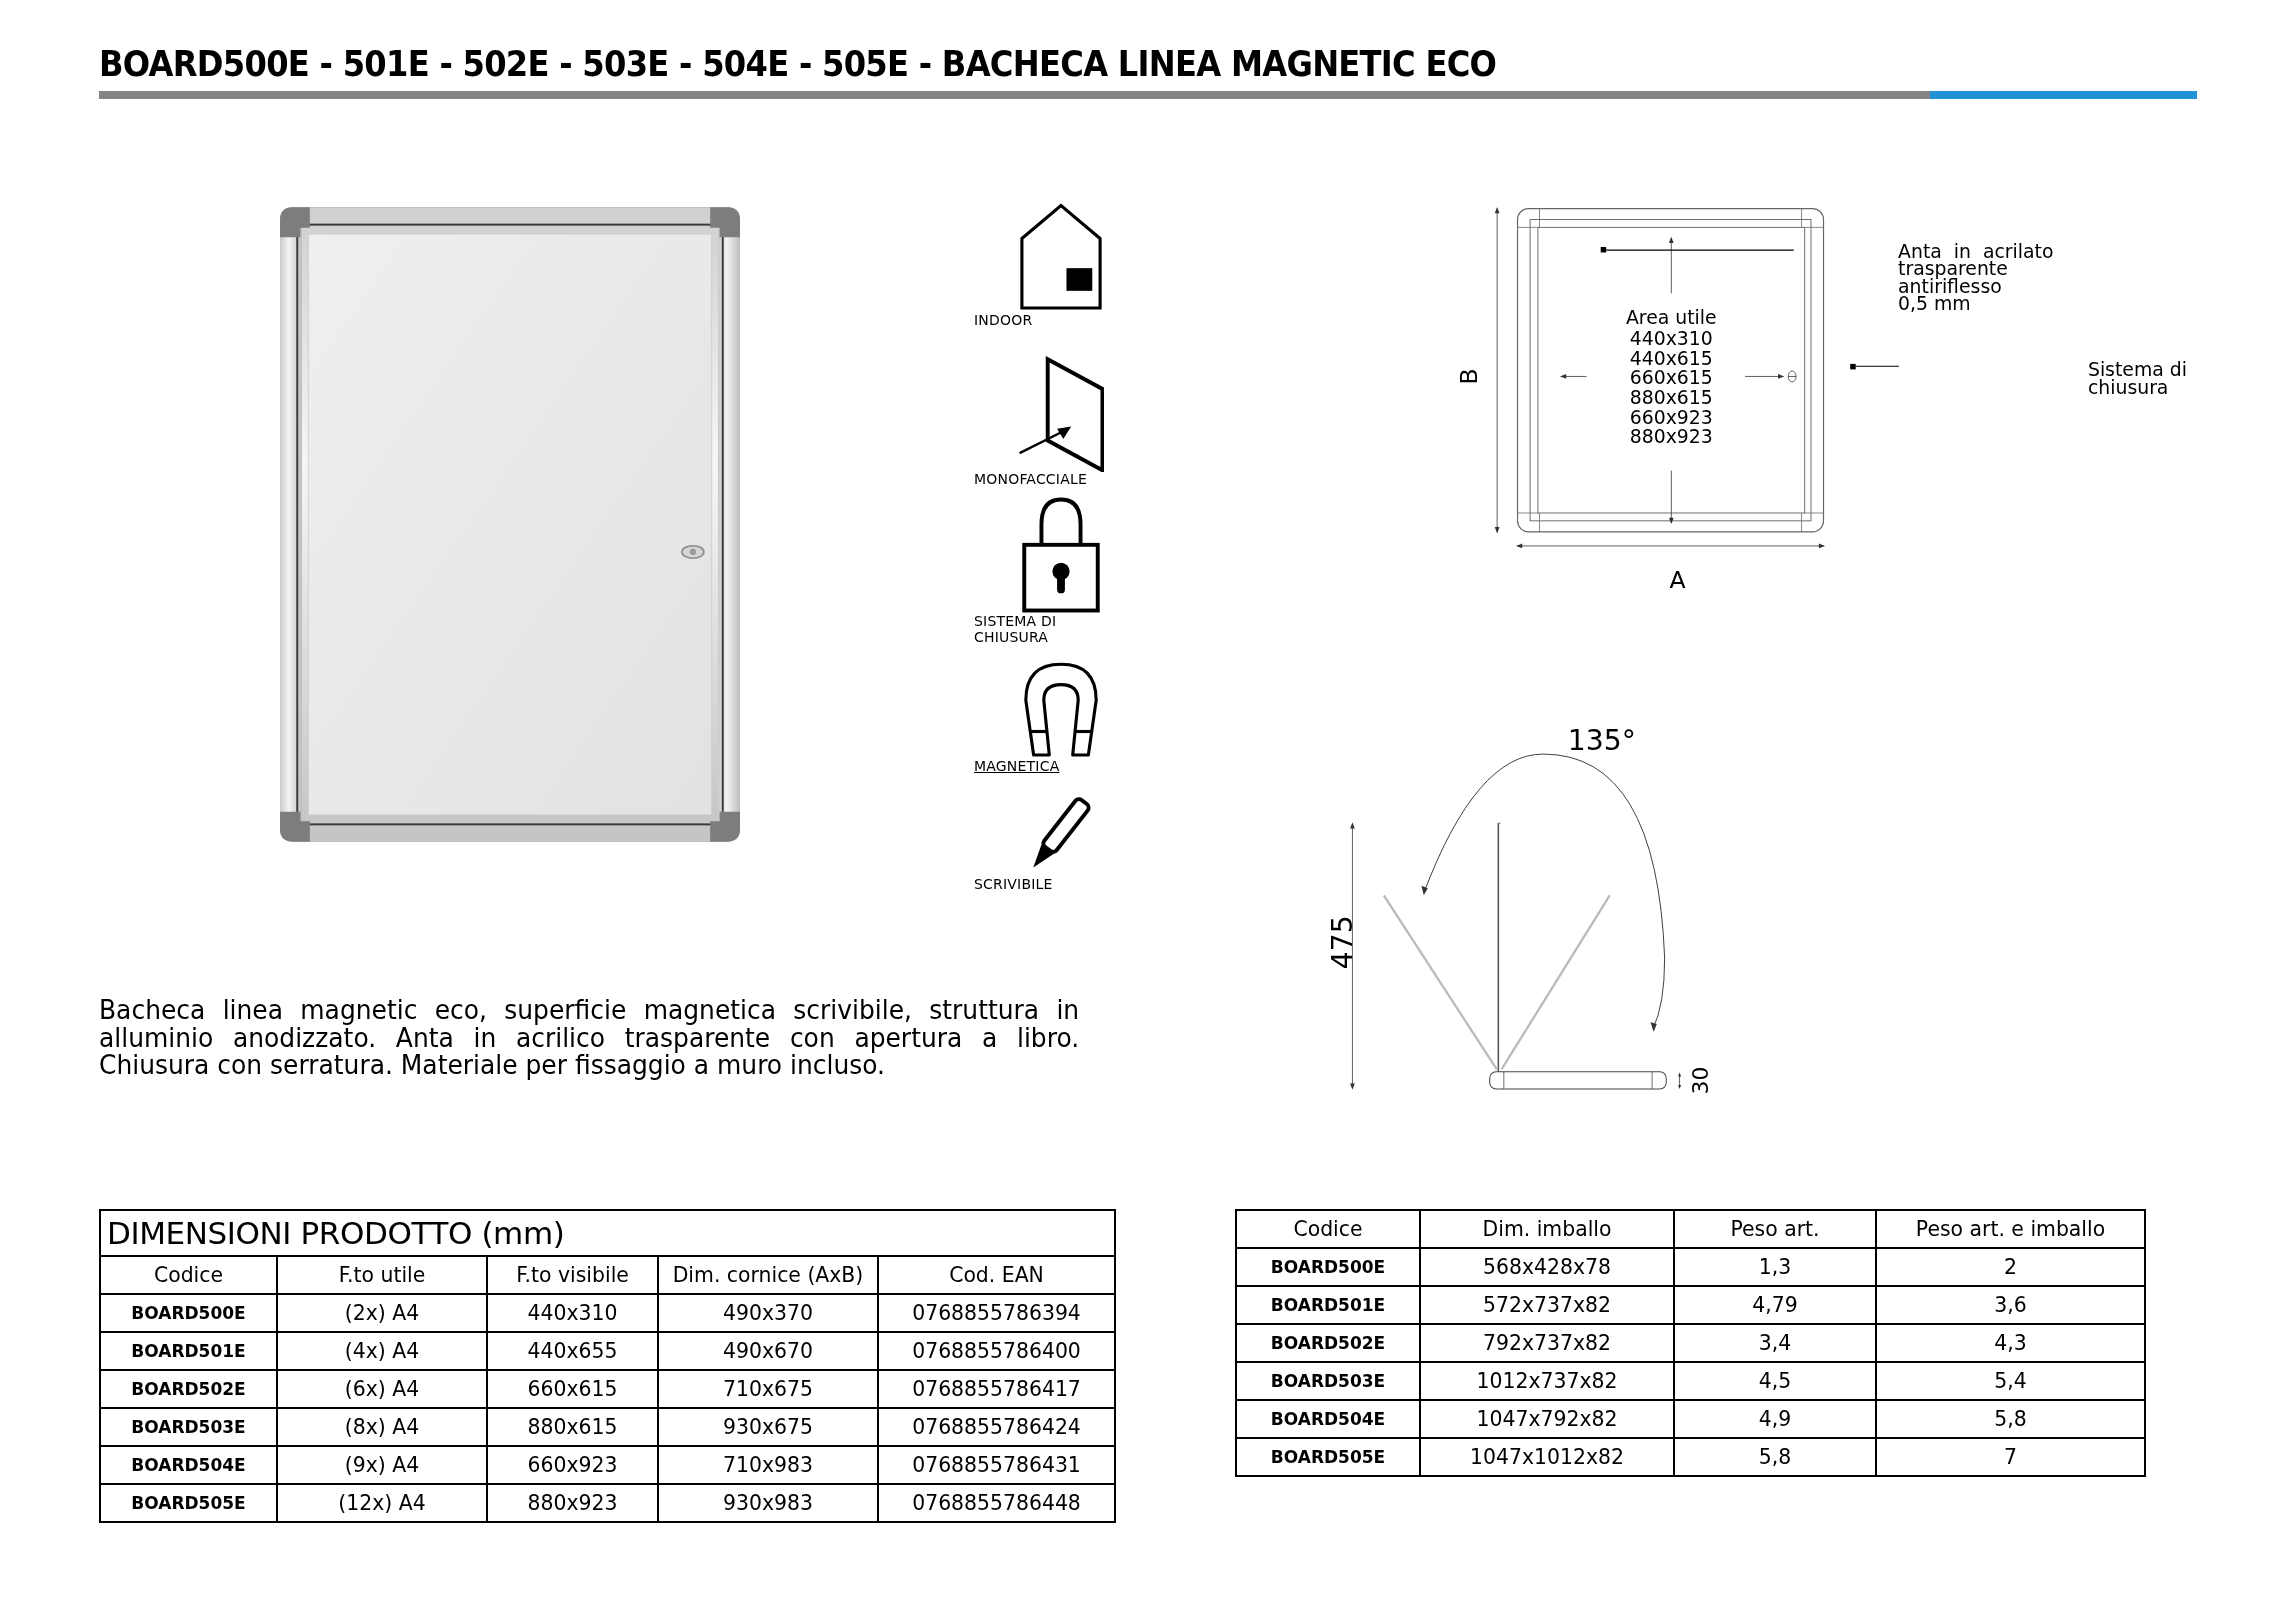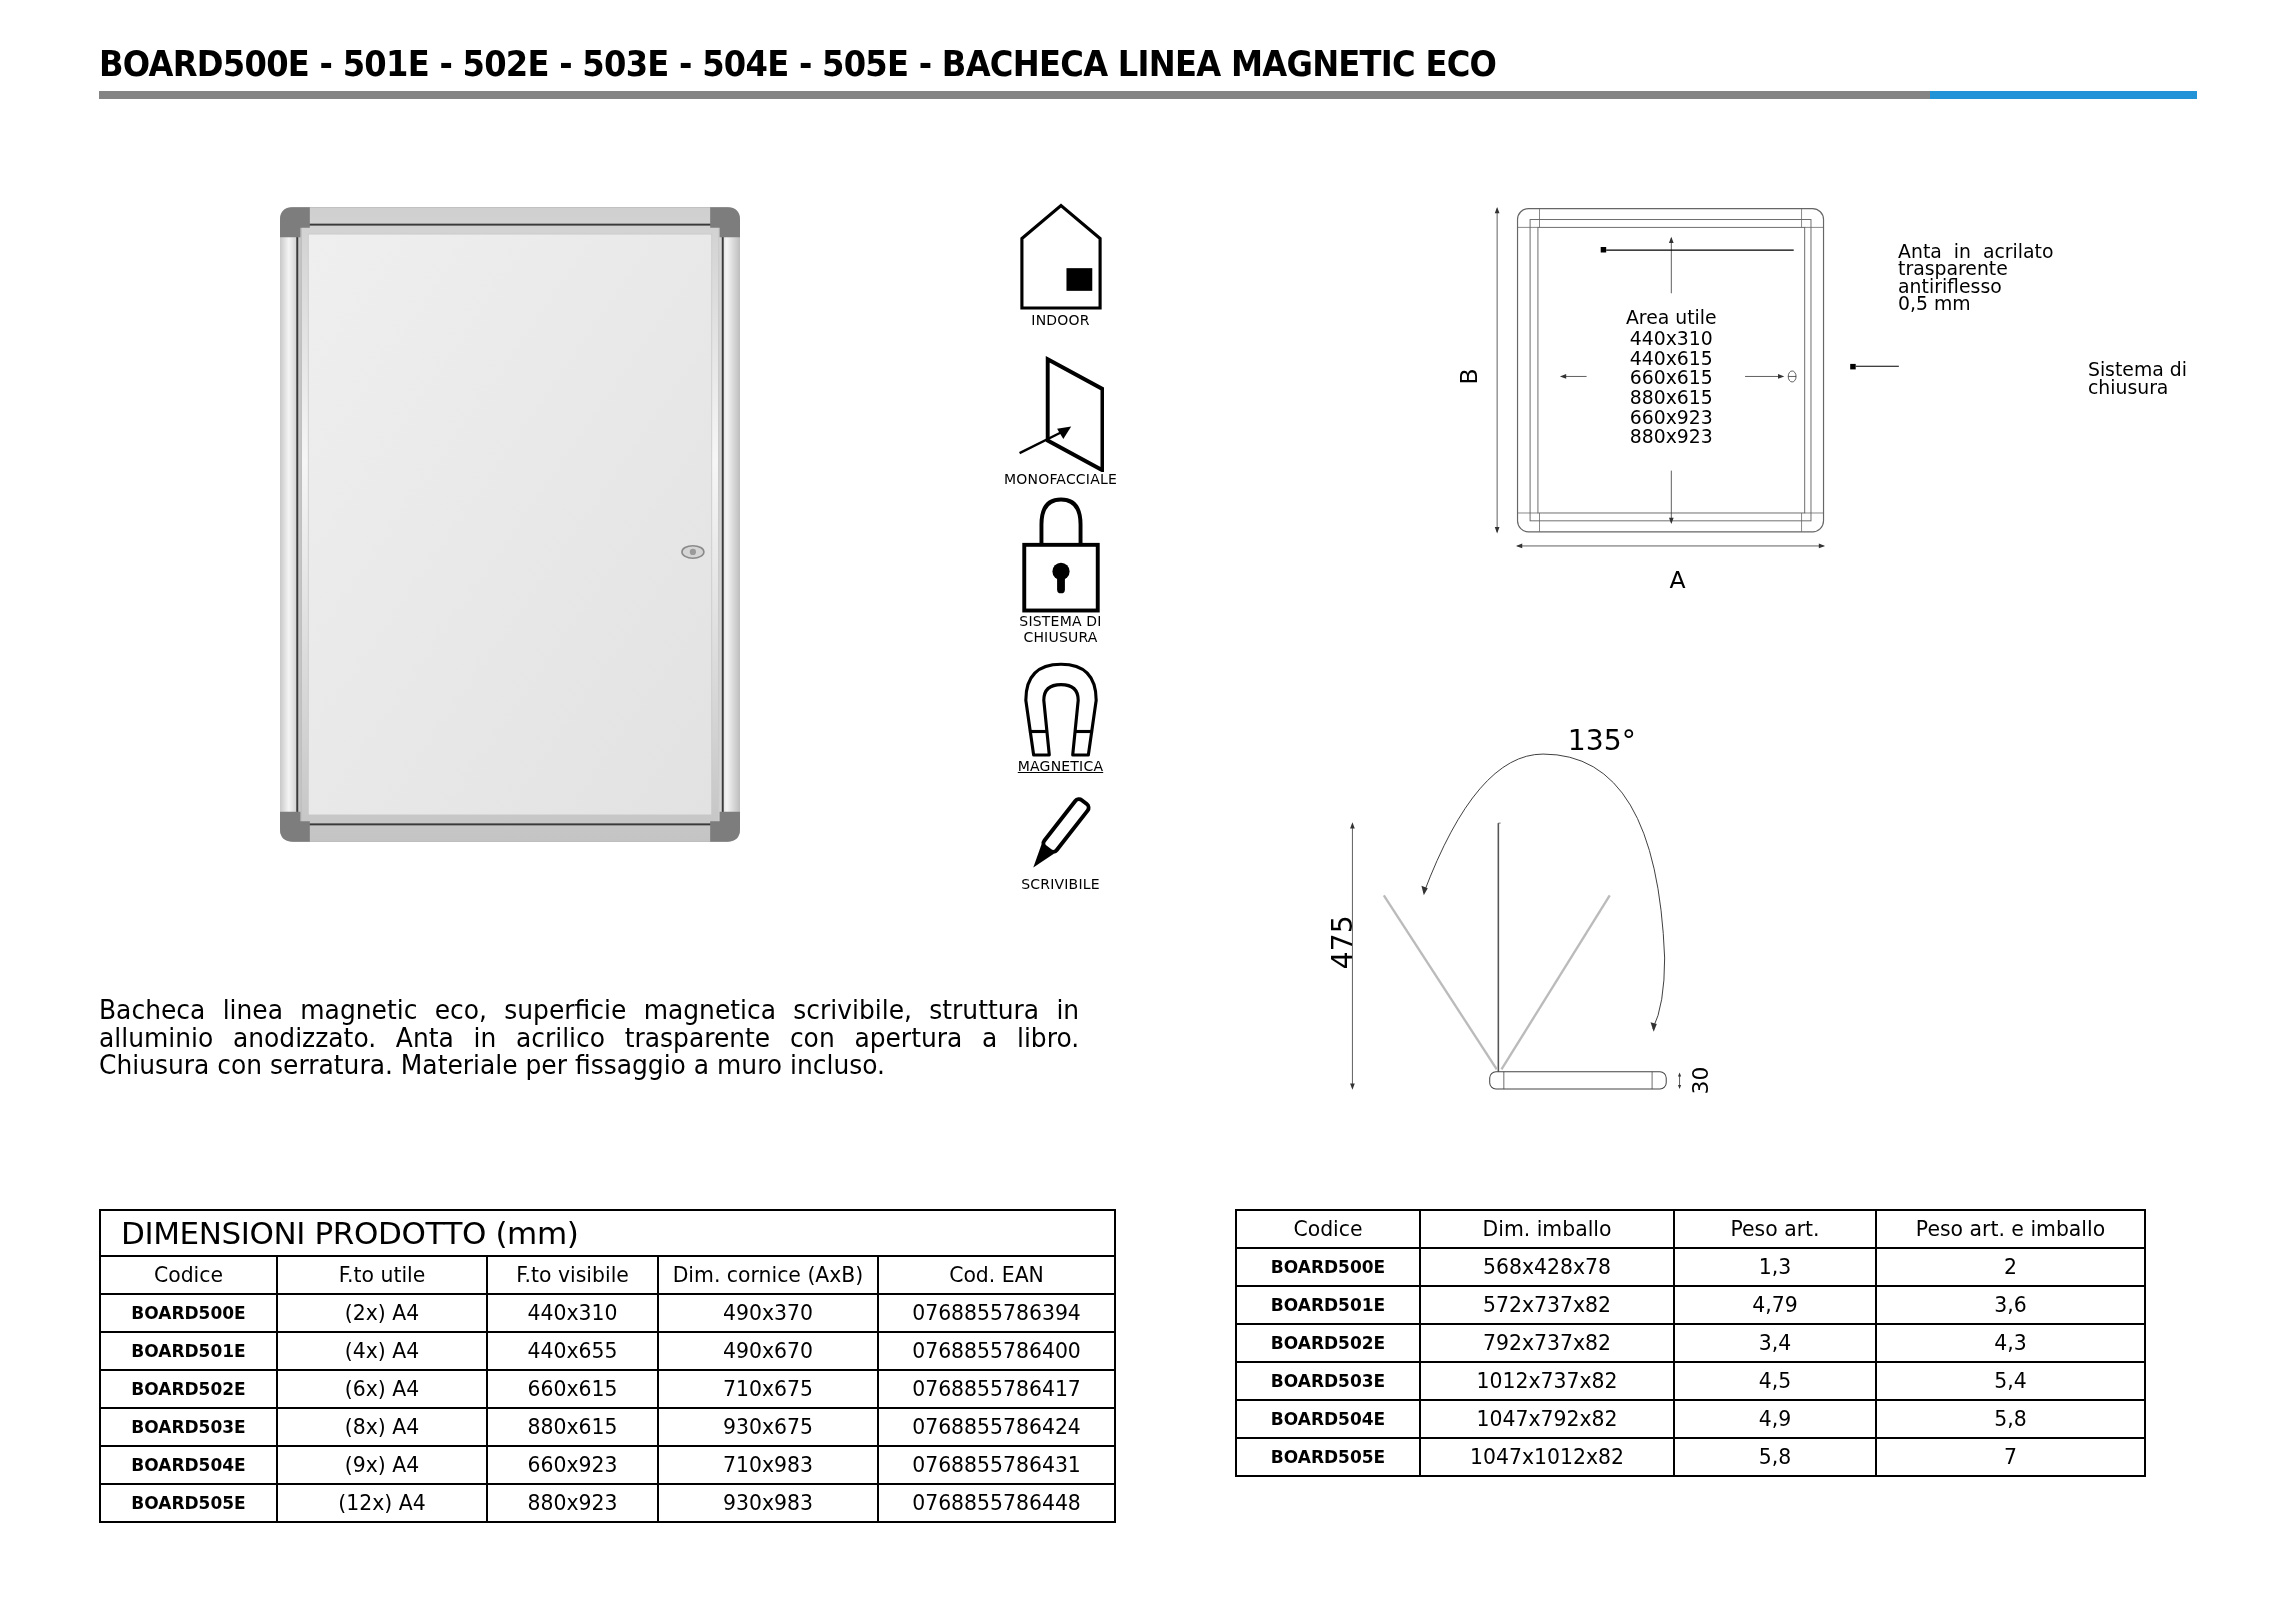--- a/index.html
+++ b/index.html
@@ -10,38 +10,38 @@
   
   .title { left:99px; top:44px; font-size:35px; font-weight:bold; letter-spacing:-0.8px;
            font-family:"DejaVu Sans", sans-serif; transform:scaleX(0.92); transform-origin:left top; white-space:nowrap; }
   .rule-gray { left:99px; top:91px; width:1831px; height:7.9px; background:#848484; }
   .rule-blue { left:1930px; top:91px; width:267px; height:7.9px; background:#2293d6; }
 
   
   .photo { left:280px; top:207px; width:460px; height:635px; }
 
   
-  .feature { position:absolute; width:173px; text-align:center; }
+  .feature { position:absolute; width:173px; text-align:left; }
   .feature svg { display:block; margin:0 auto; }
   .feature .lbl { font-size:14px; line-height:15.7px; letter-spacing:0.2px; }
 
   
   .desc { left:99px; top:997px; width:1021px; font-size:26px; line-height:27.5px; text-align:justify;
           font-family:"DejaVu Sans", sans-serif; transform:scaleX(0.96); transform-origin:left top; }
 
   
   .drawing { left:1453px; top:196px; width:785px; height:510px; }
   .drawing-text { font-family:"DejaVu Sans", sans-serif; }
   .angle { left:1319px; top:707px; width:707px; height:455px; }
 
   
   table.spec { position:absolute; border-collapse:collapse; table-layout:fixed; }
   table.spec td, table.spec th { border:2.4px solid #000; text-align:center; padding:0; height:36px;
       font-size:20.4px; font-weight:normal; font-family:"DejaVu Sans", sans-serif; white-space:nowrap; overflow:hidden; }
-  table.spec .tbl-title td { text-align:left; font-size:31px; height:44px; padding-left:20px; letter-spacing:-0.4px; }
+  table.spec .tbl-title td { text-align:left; font-size:31px; height:44px; padding-left:6px; letter-spacing:-0.4px; }
   table.spec .hdr th { height:36px;border-radius:16px; }
   table.spec td.code { font-weight:bold; font-size:17px; }
   #tbl-dim { left:99px; top:1209px; width:1016px; }
   #tbl-pack { left:1235px; top:1209px; width:909px; }
 </style>
 </head>
 <body>
 
 <div class="abs title">BOARD500E - 501E - 502E - 503E - 504E - 505E - BACHECA LINEA MAGNETIC ECO</div>
 <div class="abs rule-gray"></div>

